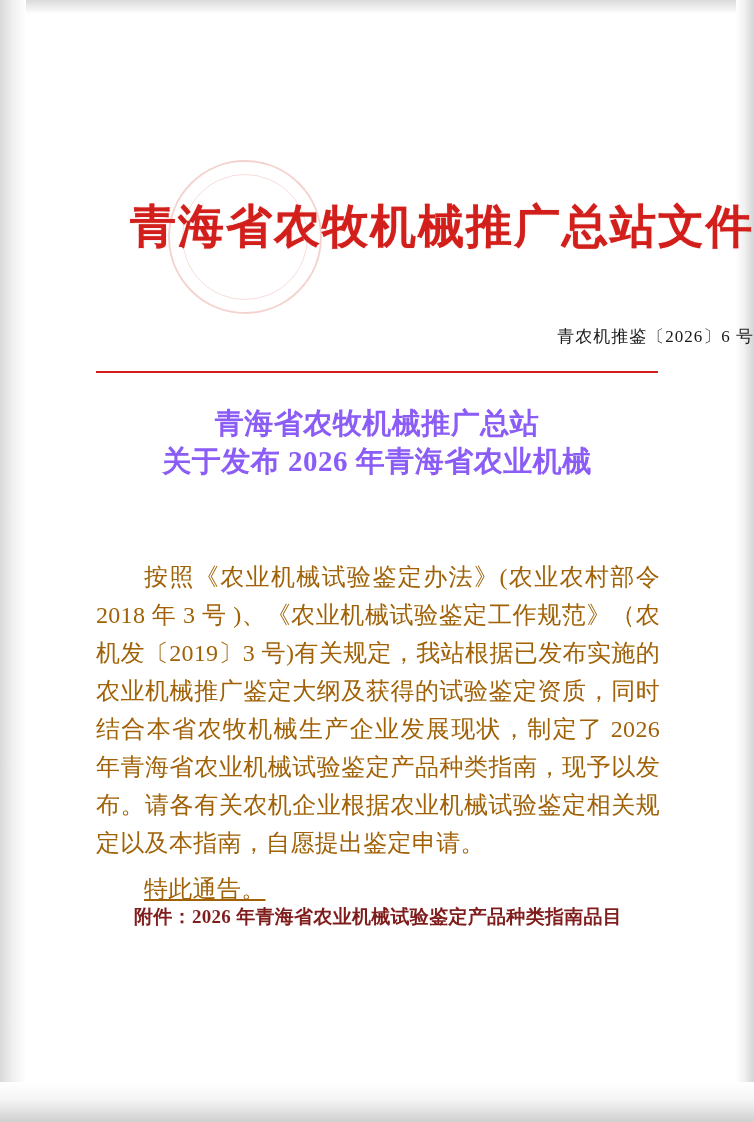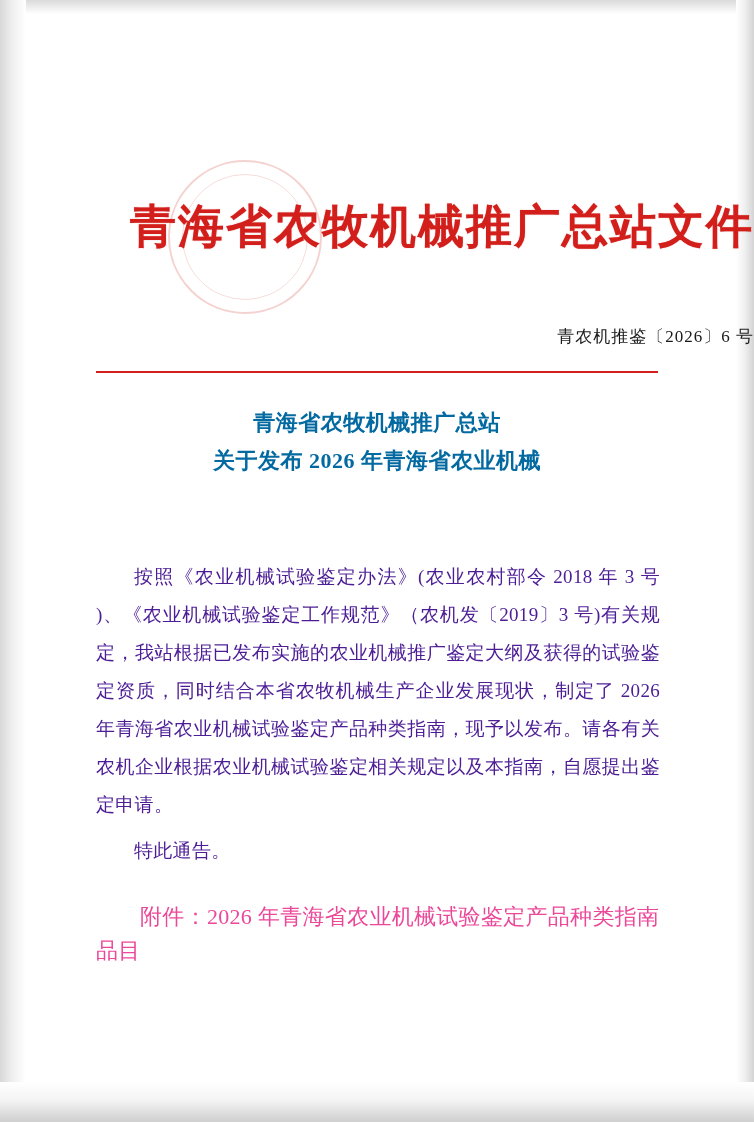--- a/index.html
+++ b/index.html
@@ -107,57 +107,59 @@
     height: 2px;
     background: #d21f1b;
   }
 
   .subject {
     position: absolute;
     top: 404px;
     left: 0;
     width: 754px;
     text-align: center;
-    font-size: 22px;
+    font-size: 29px;
     font-weight: bold;
-    color: #0369a1;
+    color: #8b5cf6;
     line-height: 38px;
     letter-spacing: 0.5px;
   }
   .subject div { white-space: nowrap; }
 
   .body-text {
     position: absolute;
     top: 558px;
     left: 96px;
     width: 564px;
-    font-size: 19px;
+    font-size: 24px;
     line-height: 38px;
-    color: #4c1d95;
+    color: #a16207;
     text-align: justify;
     letter-spacing: 0.3px;
   }
   .body-text p {
     margin: 0;
     text-indent: 2em;
   }
   .body-text p.gap {
     margin-top: 8px;
+    text-decoration: underline;
   }
 
   .attachment {
     position: absolute;
     top: 900px;
     left: 96px;
     width: 564px;
-    font-size: 22px;
+    font-size: 19px;
     line-height: 34px;
-    color: #ec4899;
+    color: #7f1d1d;
     text-indent: 2em;
     letter-spacing: 0.3px;
+    font-weight: bold;
   }
 </style>
 </head>
 <body>
 
 <div id="page">
 
   <div class="edge-top"></div>
   <div class="edge-left"></div>
   <div class="edge-right"></div>

